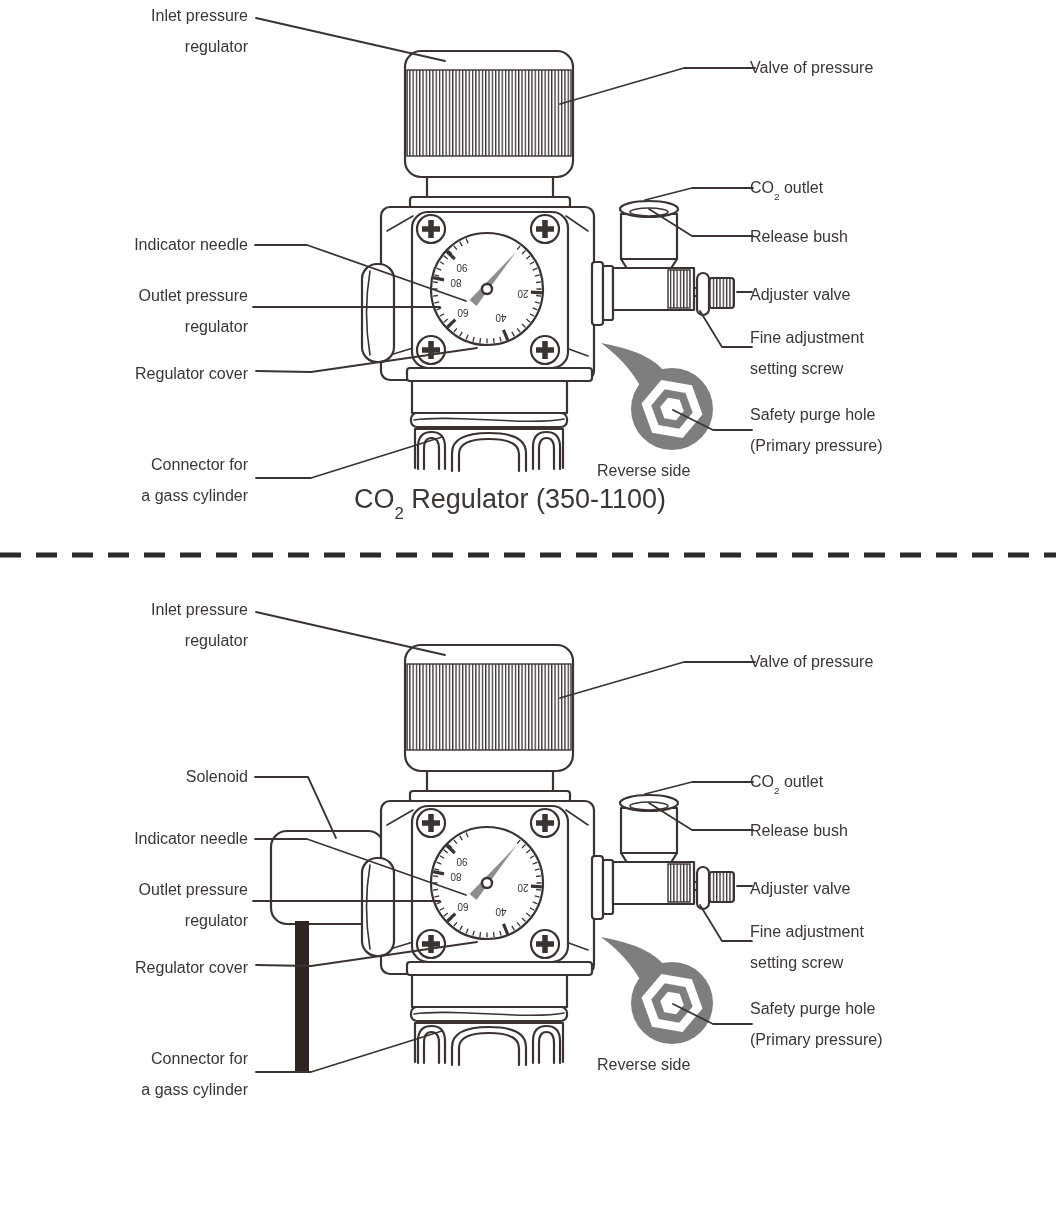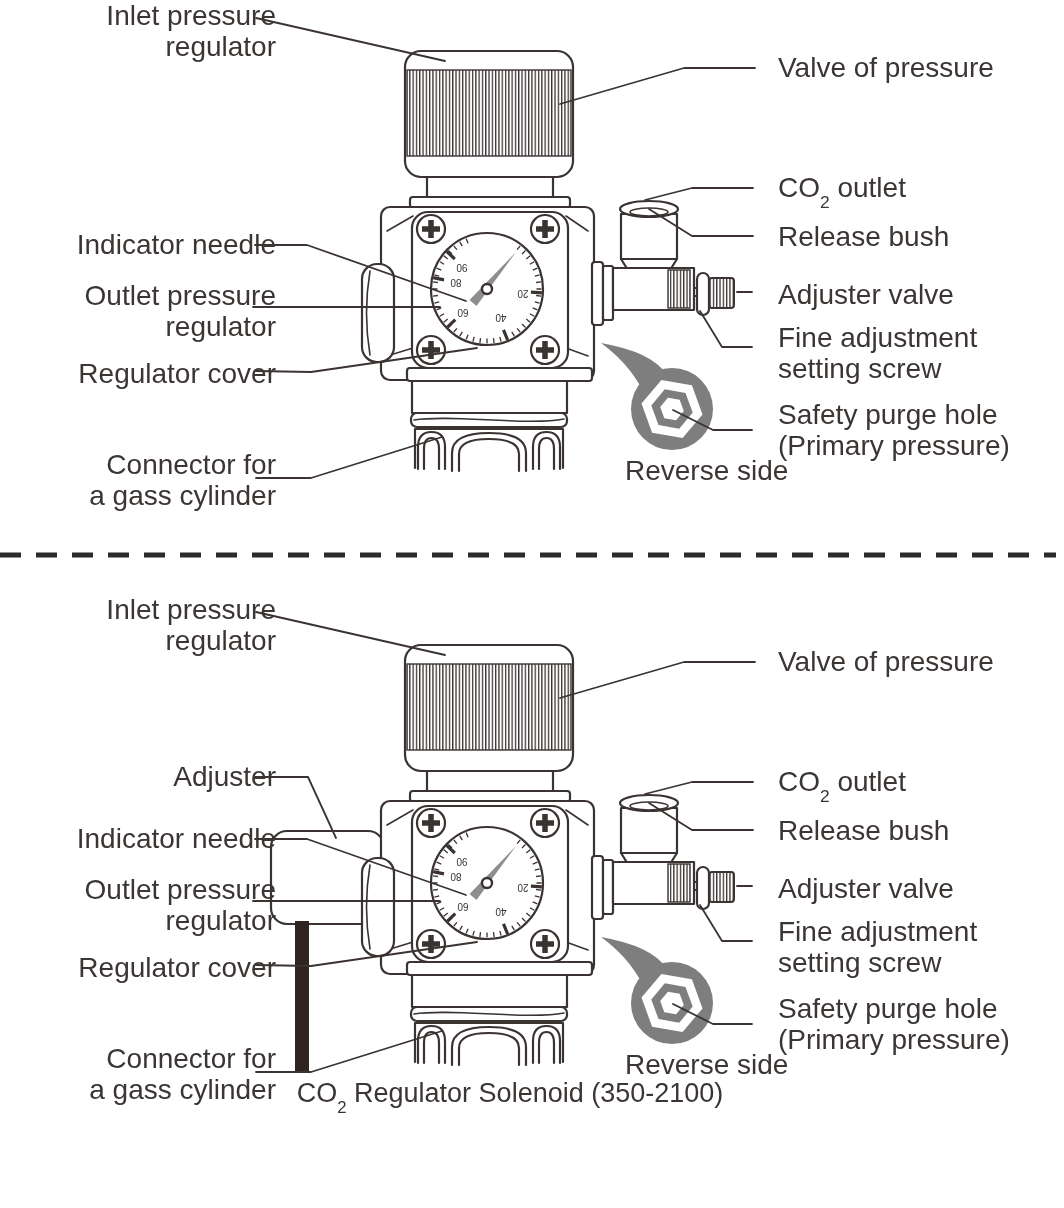--- a/index.html
+++ b/index.html
@@ -10,21 +10,21 @@
   .canvas{position:relative;width:1064px;height:1208px;background:var(--bg);overflow:hidden;
           font-family:"Liberation Sans",sans-serif;color:var(--text);}
   svg{position:absolute;left:0;top:0;}
   .s{stroke:var(--line);stroke-width:2.2;fill:none;stroke-linecap:round;stroke-linejoin:round;}
   .sf{stroke:var(--line);stroke-width:2.2;fill:#fff;stroke-linejoin:round;}
   .thin{stroke-width:1.6;}
   .leader{stroke:var(--line);stroke-width:1.8;fill:none;stroke-linecap:round;stroke-linejoin:round;}
   .gray{fill:var(--gray);stroke:none;}
   .whex{fill:#fff;stroke:none;}
   text.dial{font-family:"Liberation Sans",sans-serif;font-size:10px;fill:var(--line);text-anchor:middle;}
-  .lbl{position:absolute;font-size:28px;line-height:31px;white-space:nowrap;color:var(--text);margin-left:28px;}
+  .lbl{position:absolute;font-size:16px;line-height:31px;white-space:nowrap;color:var(--text);}
   .left{left:0;width:248px;text-align:right;}
   .right{left:750px;}
   .title{position:absolute;left:254px;width:512px;text-align:center;font-size:27px;white-space:nowrap;color:var(--text);}
   sub{font-size:0.62em;position:relative;top:0.25em;line-height:0;}
 </style>
 </head>
 <body>
 
 <div class="canvas">
 
@@ -177,27 +177,28 @@
   <div class="lbl left" style="top:358px">Regulator cover</div>
   <div class="lbl right" style="top:399px">
     <div>Safety purge hole</div>
     <div>(Primary pressure)</div>
   </div>
   <div class="lbl left" style="top:449px">
     <div>Connector for</div>
     <div>a gass cylinder</div>
   </div>
   <div class="lbl" style="left:597px;top:455px">Reverse side</div>
+  <div class="title" style="top:484px"><span>CO</span><sub>2</sub><span> Regulator (350-1100)</span></div>
 
   <div class="lbl left" style="top:594px">
     <div>Inlet pressure</div>
     <div>regulator</div>
   </div>
   <div class="lbl right" style="top:646px">Valve of pressure</div>
-  <div class="lbl left" style="top:761px">Adjuster</div>
+  <div class="lbl left" style="top:761px">Solenoid</div>
   <div class="lbl right" style="top:766px"><span>CO</span><sub>2</sub><span> outlet</span></div>
   <div class="lbl right" style="top:815px">Release bush</div>
   <div class="lbl left" style="top:823px">Indicator needle</div>
   <div class="lbl right" style="top:873px">Adjuster valve</div>
   <div class="lbl left" style="top:874px">
     <div>Outlet pressure</div>
     <div>regulator</div>
   </div>
   <div class="lbl right" style="top:916px">
     <div>Fine adjustment</div>
@@ -206,15 +207,14 @@
   <div class="lbl left" style="top:952px">Regulator cover</div>
   <div class="lbl right" style="top:993px">
     <div>Safety purge hole</div>
     <div>(Primary pressure)</div>
   </div>
   <div class="lbl left" style="top:1043px">
     <div>Connector for</div>
     <div>a gass cylinder</div>
   </div>
   <div class="lbl" style="left:597px;top:1049px">Reverse side</div>
-  <div class="title" style="top:1078px"><span>CO</span><sub>2</sub><span> Regulator Solenoid (350-2100)</span></div>
 
 </div>
 
 </body></html>

